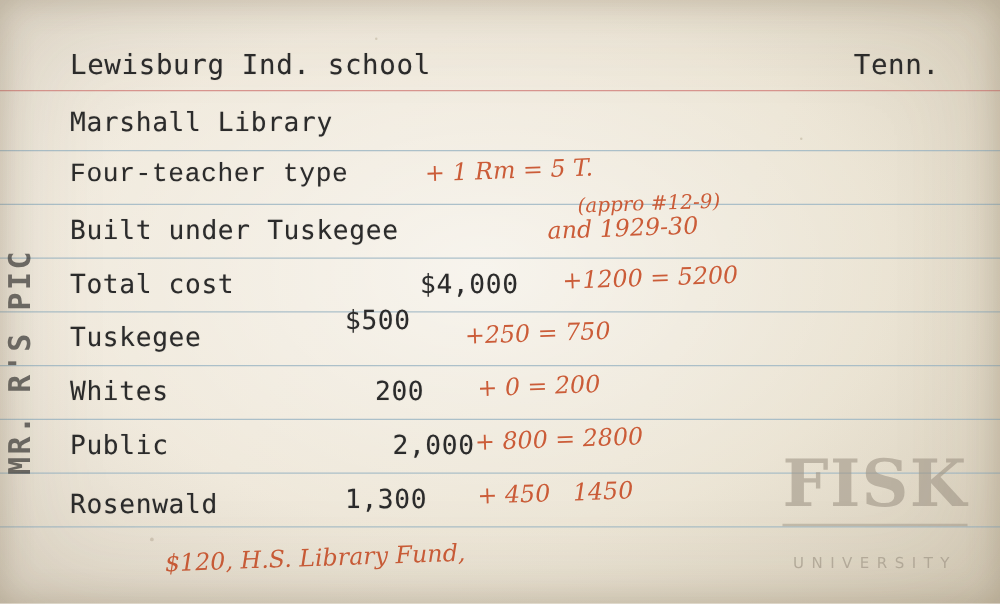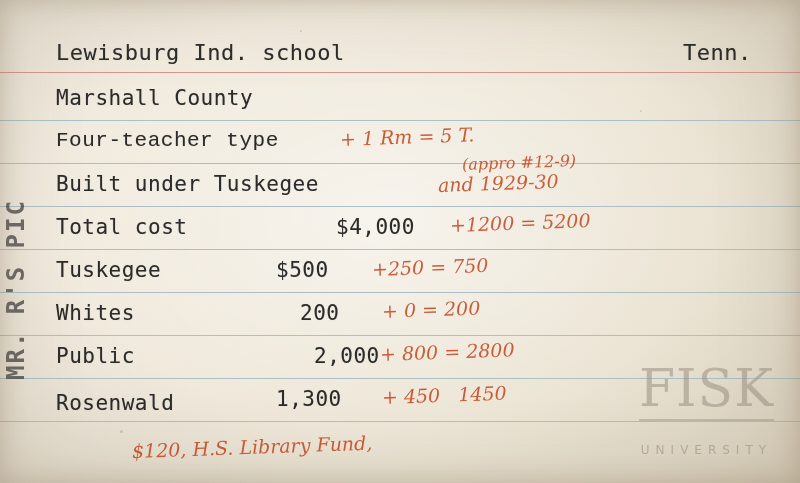--- a/index.html
+++ b/index.html
@@ -97,21 +97,21 @@
     position: absolute;
     right: 26px;
     bottom: 26px;
     text-align: center;
     color: rgba(150,140,125,0.55);
     user-select: none;
   }
   #wm-fisk {
     font-family: "DejaVu Serif", serif;
     font-size: 52px;
-    font-weight: normal;
+    font-weight: bold;
     letter-spacing: 1px;
     line-height: 1;
     color: rgba(160,150,135,0.6);
   }
   #wm-univ {
     font-family: "DejaVu Sans", sans-serif;
     font-size: 12px;
     letter-spacing: 6px;
     margin-top: 22px;
     color: rgba(160,150,135,0.65);
@@ -145,31 +145,31 @@
   <div class="speck" style="left:300px; top:30px; width:2px; height:2px;"></div>
 
   <div id="stamp">MR. R'S PIC</div>
 
   <div id="typed">
 
     <div class="typed" style="left:56px; top:40px; font-size:22px;">Lewisburg Ind. school</div>
 
     <div class="typed" style="left:683px; top:40px; font-size:22px;">Tenn.</div>
 
-    <div class="typed" style="left:56px; top:86px;">Marshall County</div>
+    <div class="typed" style="left:56px; top:86px;">Marshall Library</div>
 
     <div class="typed" style="left:56px; top:129px;font-family:Liberation Mono, monospace;">Four-teacher type</div>
 
     <div class="typed" style="left:56px; top:172px;">Built under Tuskegee</div>
 
     <div class="typed" style="left:56px; top:215px;">Total cost</div>
     <div class="typed" style="left:336px; top:215px;">$4,000</div>
 
     <div class="typed" style="left:56px; top:258px;">Tuskegee</div>
-    <div class="typed" style="left:276px; top:258px;">$500</div>
+    <div class="typed" style="left:276px; top:244px;">$500</div>
 
     <div class="typed" style="left:56px; top:301px;">Whites</div>
     <div class="typed" style="left:300px; top:301px;">200</div>
 
     <div class="typed" style="left:56px; top:344px;">Public</div>
     <div class="typed" style="left:276px; top:344px;margin-left:38px;">2,000</div>
 
     <div class="typed" style="left:56px; top:391px;">Rosenwald</div>
     <div class="typed" style="left:276px; top:387px;">1,300</div>
 

